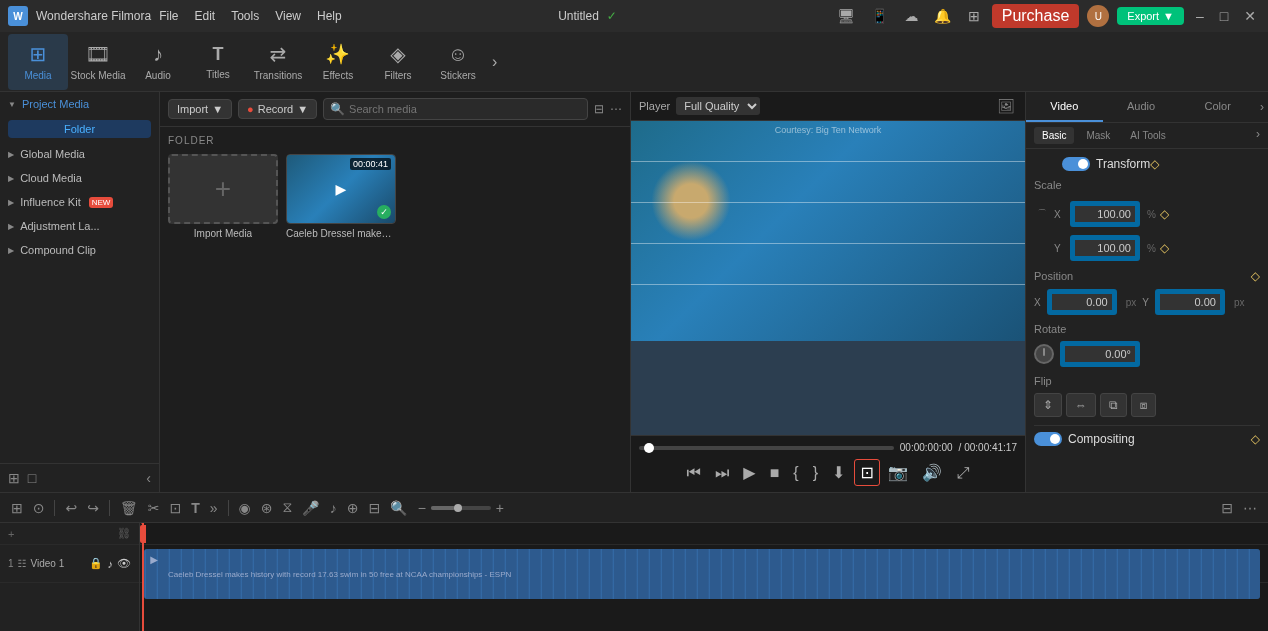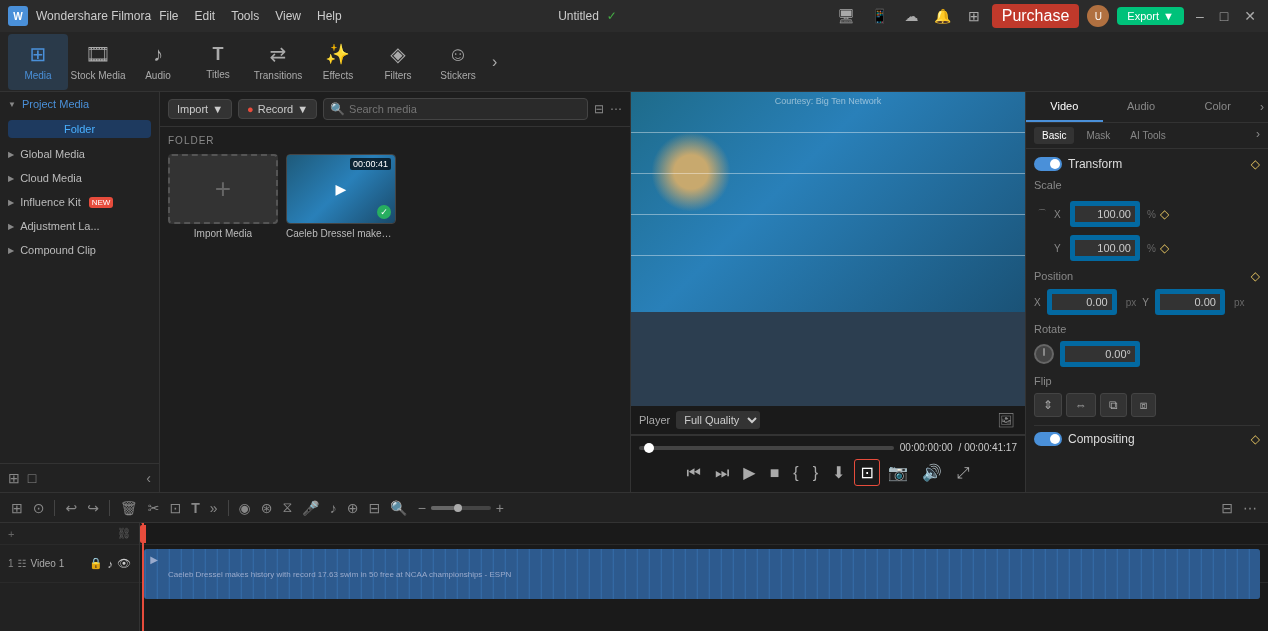--- a/index.html
+++ b/index.html
@@ -84,21 +84,21 @@
     
     #right-panel { width: 242px; background: #222; display: flex; flex-direction: column; flex-shrink: 0; }
     #right-tabs { display: flex; border-bottom: 1px solid #333; }
     .right-tab { flex: 1; padding: 8px 4px; text-align: center; font-size: 11px; color: #888; cursor: pointer; border-bottom: 2px solid transparent; }
     .right-tab.active { color: #fff; border-bottom: 2px solid #4a90d9; }
     .right-subtabs { display: flex; padding: 4px 8px; gap: 4px; border-bottom: 1px solid #333; }
     .right-subtab { padding: 3px 8px; font-size: 10px; color: #888; cursor: pointer; border-radius: 3px; }
     .right-subtab.active { background: #333; color: #fff; }
     .right-subtab-expand { margin-left: auto; color: #888; font-size: 12px; cursor: pointer; }
     #right-content { flex: 1; overflow-y: auto; padding: 8px; }
-    .section-header { display: flex; align-items: center; justify-content: space-between; margin-bottom: 8px; }
+    .section-header { display: flex; align-items: center; margin-bottom: 8px; margin-left: 28px; }
     .section-title { color: #ddd; font-size: 12px; font-weight: 500; display: flex; align-items: center; gap: 6px; }
     .toggle-on { width: 28px; height: 14px; background: #4a90d9; border-radius: 7px; position: relative; cursor: pointer; }
     .toggle-on::after { content: ''; width: 10px; height: 10px; background: #fff; border-radius: 50%; position: absolute; top: 2px; left: 16px; }
     .diamond-icon { color: #e0c060; font-size: 12px; cursor: pointer; }
     .prop-row { display: flex; align-items: center; margin-bottom: 8px; }
     .prop-input { background: #333; border: 5px solid #0369a1; border-radius: 3px; color: #ccc; font-size: 11px; padding: 2px 4px; width: 70px; text-align: right; }
     .prop-unit { color: #666; font-size: 10px; margin-left: 3px; }
     .section-divider { height: 1px; background: #333; margin: 6px 0; }
     .flip-buttons { display: flex; gap: 4px; margin-bottom: 8px; }
     .flip-btn { background: #333; border: 1px solid #444; color: #aaa; border-radius: 3px; padding: 4px 8px; font-size: 12px; cursor: pointer; }
@@ -276,44 +276,44 @@
             <span class="media-duration">00:00:41</span>
             <span class="media-check">✓</span>
           </div>
           <span class="media-name">Caeleb Dressel makes ...</span>
         </div>
       </div>
     </div>
   </div>
 
   <div id="player-panel">
-    <div id="player-video">
-      <div id="player-video-bg">
-        <div class="swimming-pool"></div>
-        <div class="swimmer-blur"></div>
-        <div class="crowd-bg"></div>
-
-        <div style="position:absolute;top:0;left:0;right:0;height:65%;display:flex;flex-direction:column;justify-content:space-evenly;opacity:0.4;">
-          <div style="height:1px;background:#fff;"></div>
-          <div style="height:1px;background:#fff;"></div>
-          <div style="height:1px;background:#fff;"></div>
-          <div style="height:1px;background:#fff;"></div>
-        </div>
-        <div style="position:absolute;top:4px;left:50%;transform:translateX(-50%);font-size:9px;color:rgba(255,255,255,0.5);">Courtesy: Big Ten Network</div>
-      </div>
-    </div>
     <div id="player-toolbar">
       <span class="player-label">Player</span>
       <select class="quality-select">
         <option>Full Quality</option>
         <option>1/2 Quality</option>
         <option>1/4 Quality</option>
       </select>
       <span style="flex:1;"></span>
       <span class="player-icon">🖼</span>
+    </div>
+    <div id="player-video">
+      <div id="player-video-bg">
+        <div class="swimming-pool"></div>
+        <div class="swimmer-blur"></div>
+        <div class="crowd-bg"></div>
+
+        <div style="position:absolute;top:0;left:0;right:0;height:65%;display:flex;flex-direction:column;justify-content:space-evenly;opacity:0.4;">
+          <div style="height:1px;background:#fff;"></div>
+          <div style="height:1px;background:#fff;"></div>
+          <div style="height:1px;background:#fff;"></div>
+          <div style="height:1px;background:#fff;"></div>
+        </div>
+        <div style="position:absolute;top:4px;left:50%;transform:translateX(-50%);font-size:9px;color:rgba(255,255,255,0.5);">Courtesy: Big Ten Network</div>
+      </div>
     </div>
     <div id="player-controls">
       <div id="player-timeline">
         <div class="timeline-progress">
           <div class="timeline-thumb"></div>
         </div>
         <span class="time-display">00:00:00:00</span>
         <span class="time-display">/ 00:00:41:17</span>
       </div>
       <div id="player-buttons">

